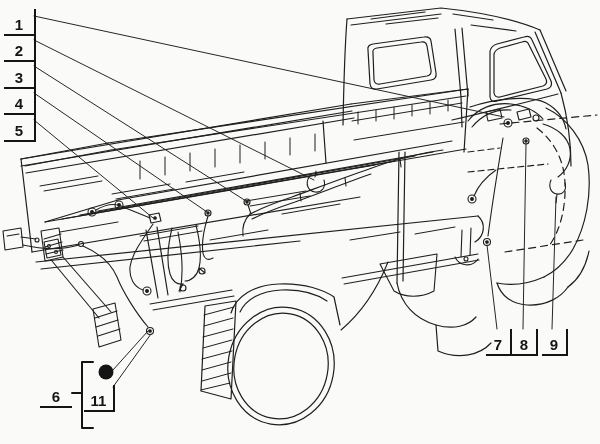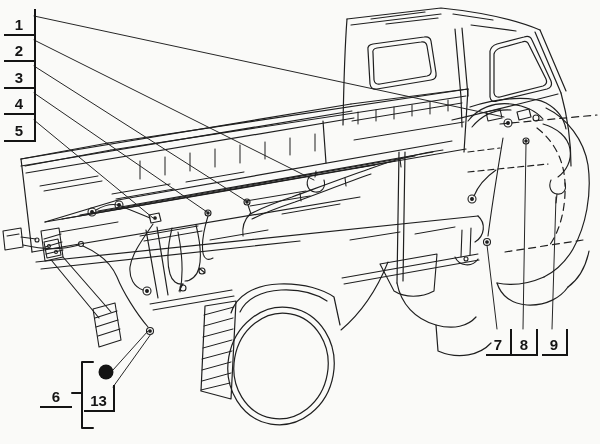--- a/index.html
+++ b/index.html
@@ -287,16 +287,16 @@
       <span>8</span>
     </div>
   <div class="callout bar-right" style="left:542px;top:329px;width:24px;height:23px;">
       <span>9</span>
     </div>
 
   <div class="callout" style="left:40px;top:381px;width:32px;height:23px;">
       <span>6</span>
     </div>
   <div class="callout bar-right" style="left:84px;top:385px;width:29px;height:23px;">
-      <span>13</span>
+      <span>11</span>
     </div>
 
 </div>
 
 </body></html>

